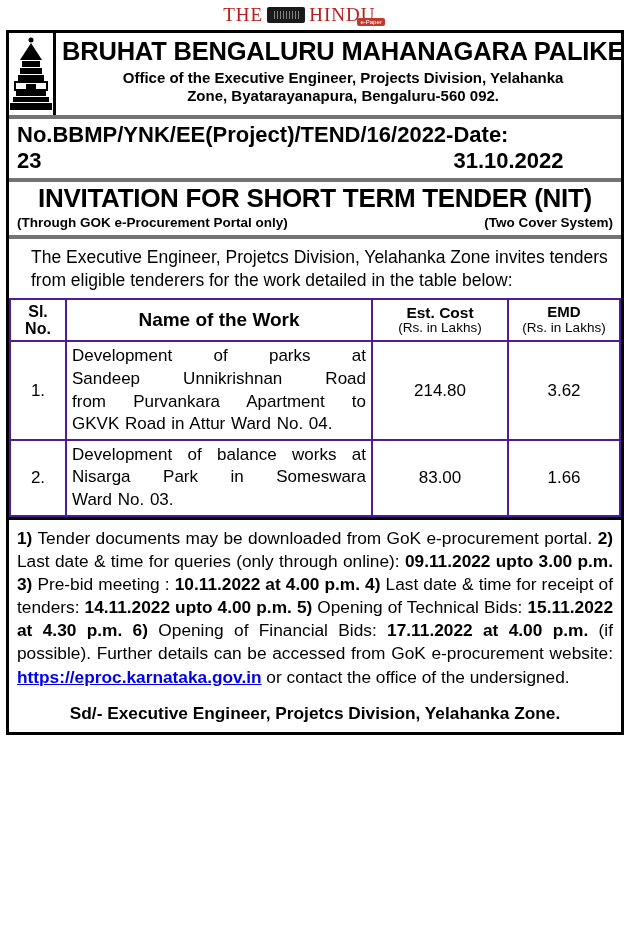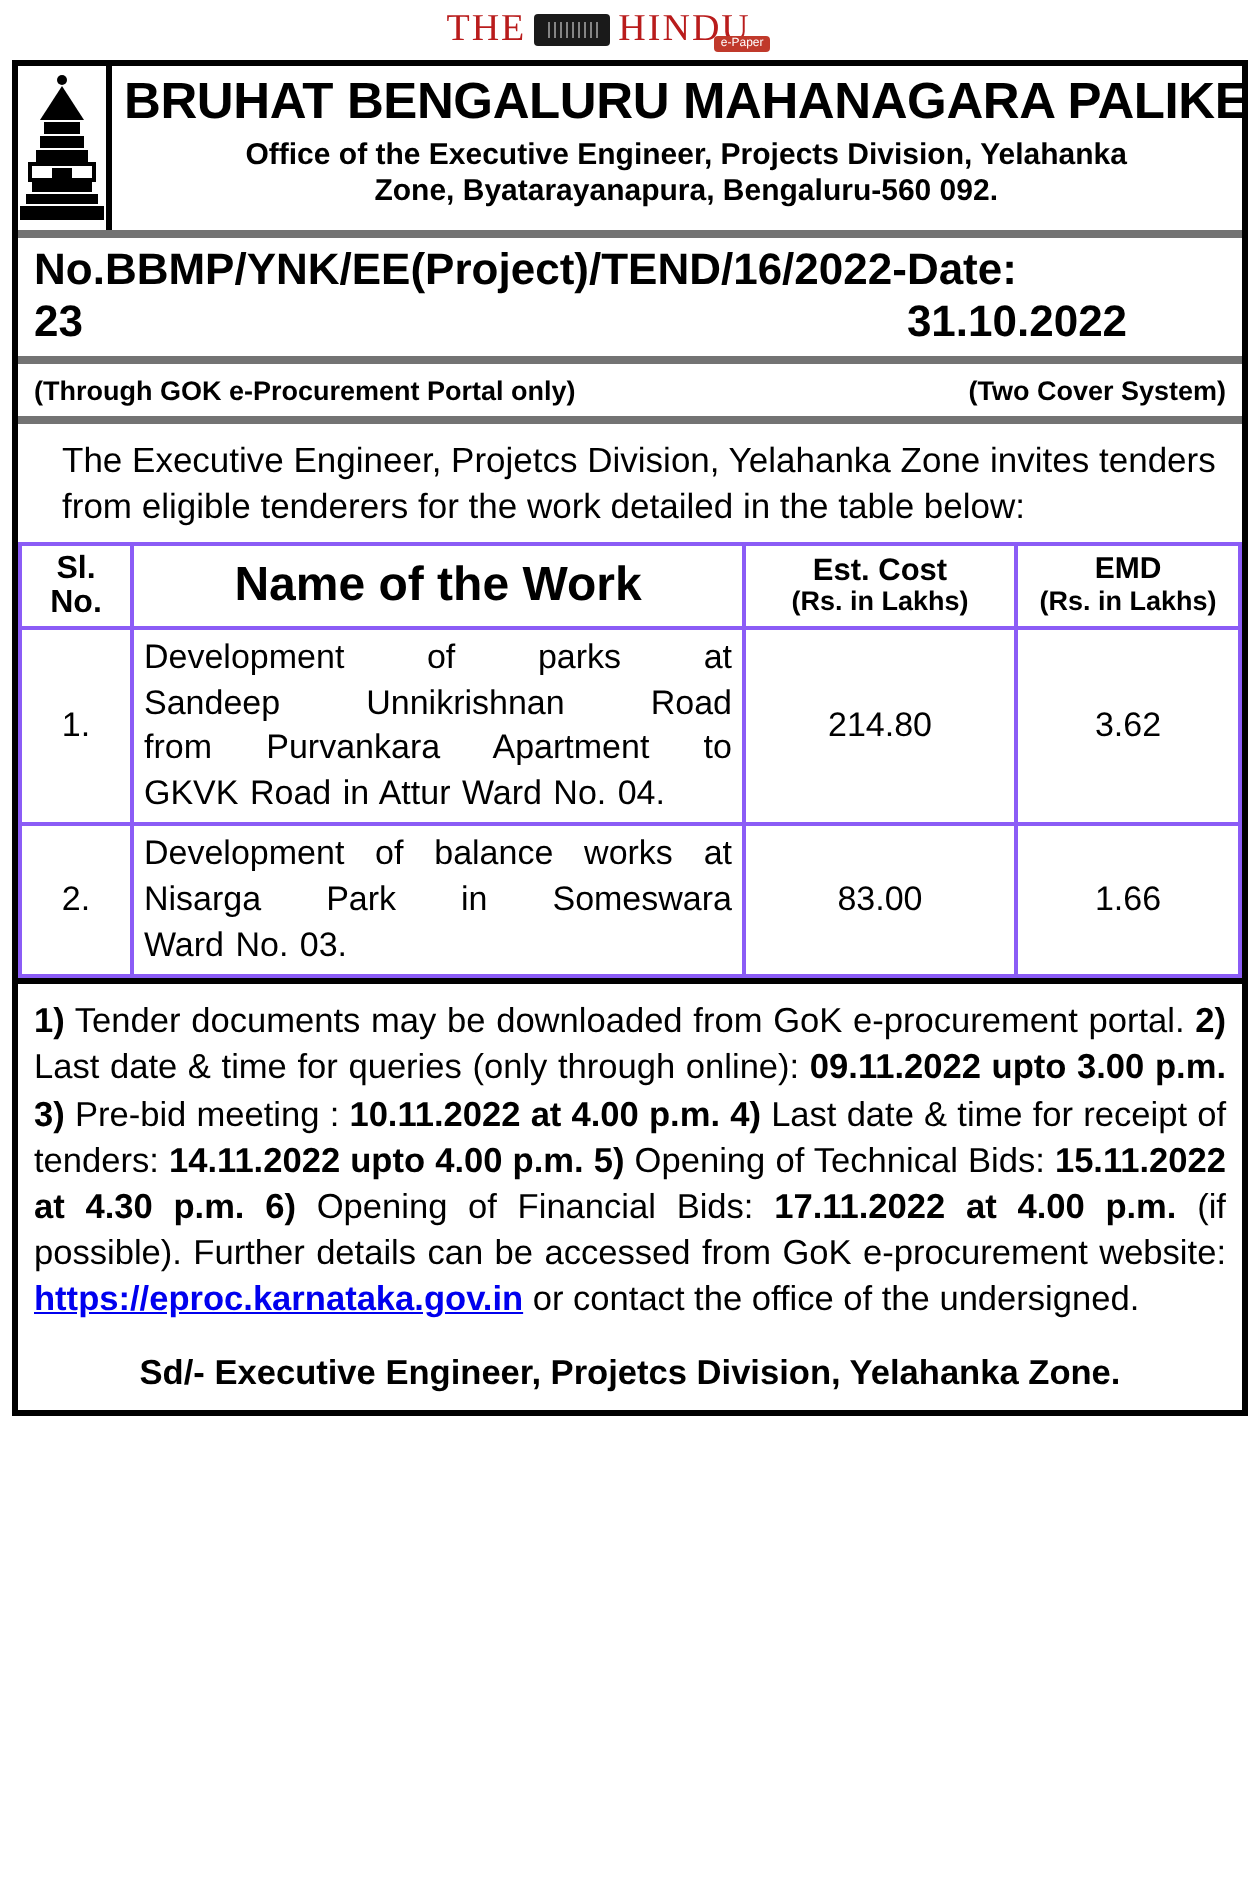--- a/index.html
+++ b/index.html
@@ -147,33 +147,33 @@
     line-height: 1.30;
   }
 
   
   table.tender {
     width: 100%;
     border-collapse: collapse;
     table-layout: fixed;
   }
   table.tender th, table.tender td {
-    border: 2px solid #8b5cf6;
+    border: 2px solid #4c1d95;
     padding: 3px 5px;
     vertical-align: middle;
   }
   table.tender thead th {
     text-align: center;
     font-weight: bold;
   }
   th.c-sl { width: 44px; font-size: 16px; line-height: 1.08;}
-  th.c-name { font-size: 24px; }
+  th.c-name { font-size: 19px; }
   th.c-cost { width: 124px; font-size: 15.5px; line-height: 1.1; }
   th.c-emd { width: 100px; font-size: 15px; line-height: 1.1; }
-  th .small { font-size: 13.5px; display:block; font-weight: bold;}
+  th .small { font-size: 13.5px; display:block; font-weight: normal;}
   td.sl {
     text-align: center;
     font-size: 17px;
   }
   td.work {
     font-size: 17px;
     line-height: 1.33;
     text-align: justify;
     text-align-last: left;
     word-spacing: 1px;
@@ -249,20 +249,21 @@
         <div class="org-sub" style="margin-top:0">Zone, Byatarayanapura, Bengaluru-560 092.</div>
       </div>
     </div>
 
     <div class="band norow">
       <span>No.BBMP/YNK/EE(Project)/TEND/16/2022-23</span>
       <span>Date: 31.10.2022</span>
     </div>
 
     <div class="band inv">
+      <div class="inv-title">INVITATION FOR SHORT TERM TENDER (NIT)</div>
       <div class="inv-sub">
         <span>(Through GOK e-Procurement Portal only)</span>
         <span>(Two Cover System)</span>
       </div>
     </div>
 
     <div class="intro">The Executive Engineer, Projetcs Division, Yelahanka Zone invites tenders from eligible tenderers for the work detailed in the table below:</div>
 
     <table class="tender">
       <thead>

